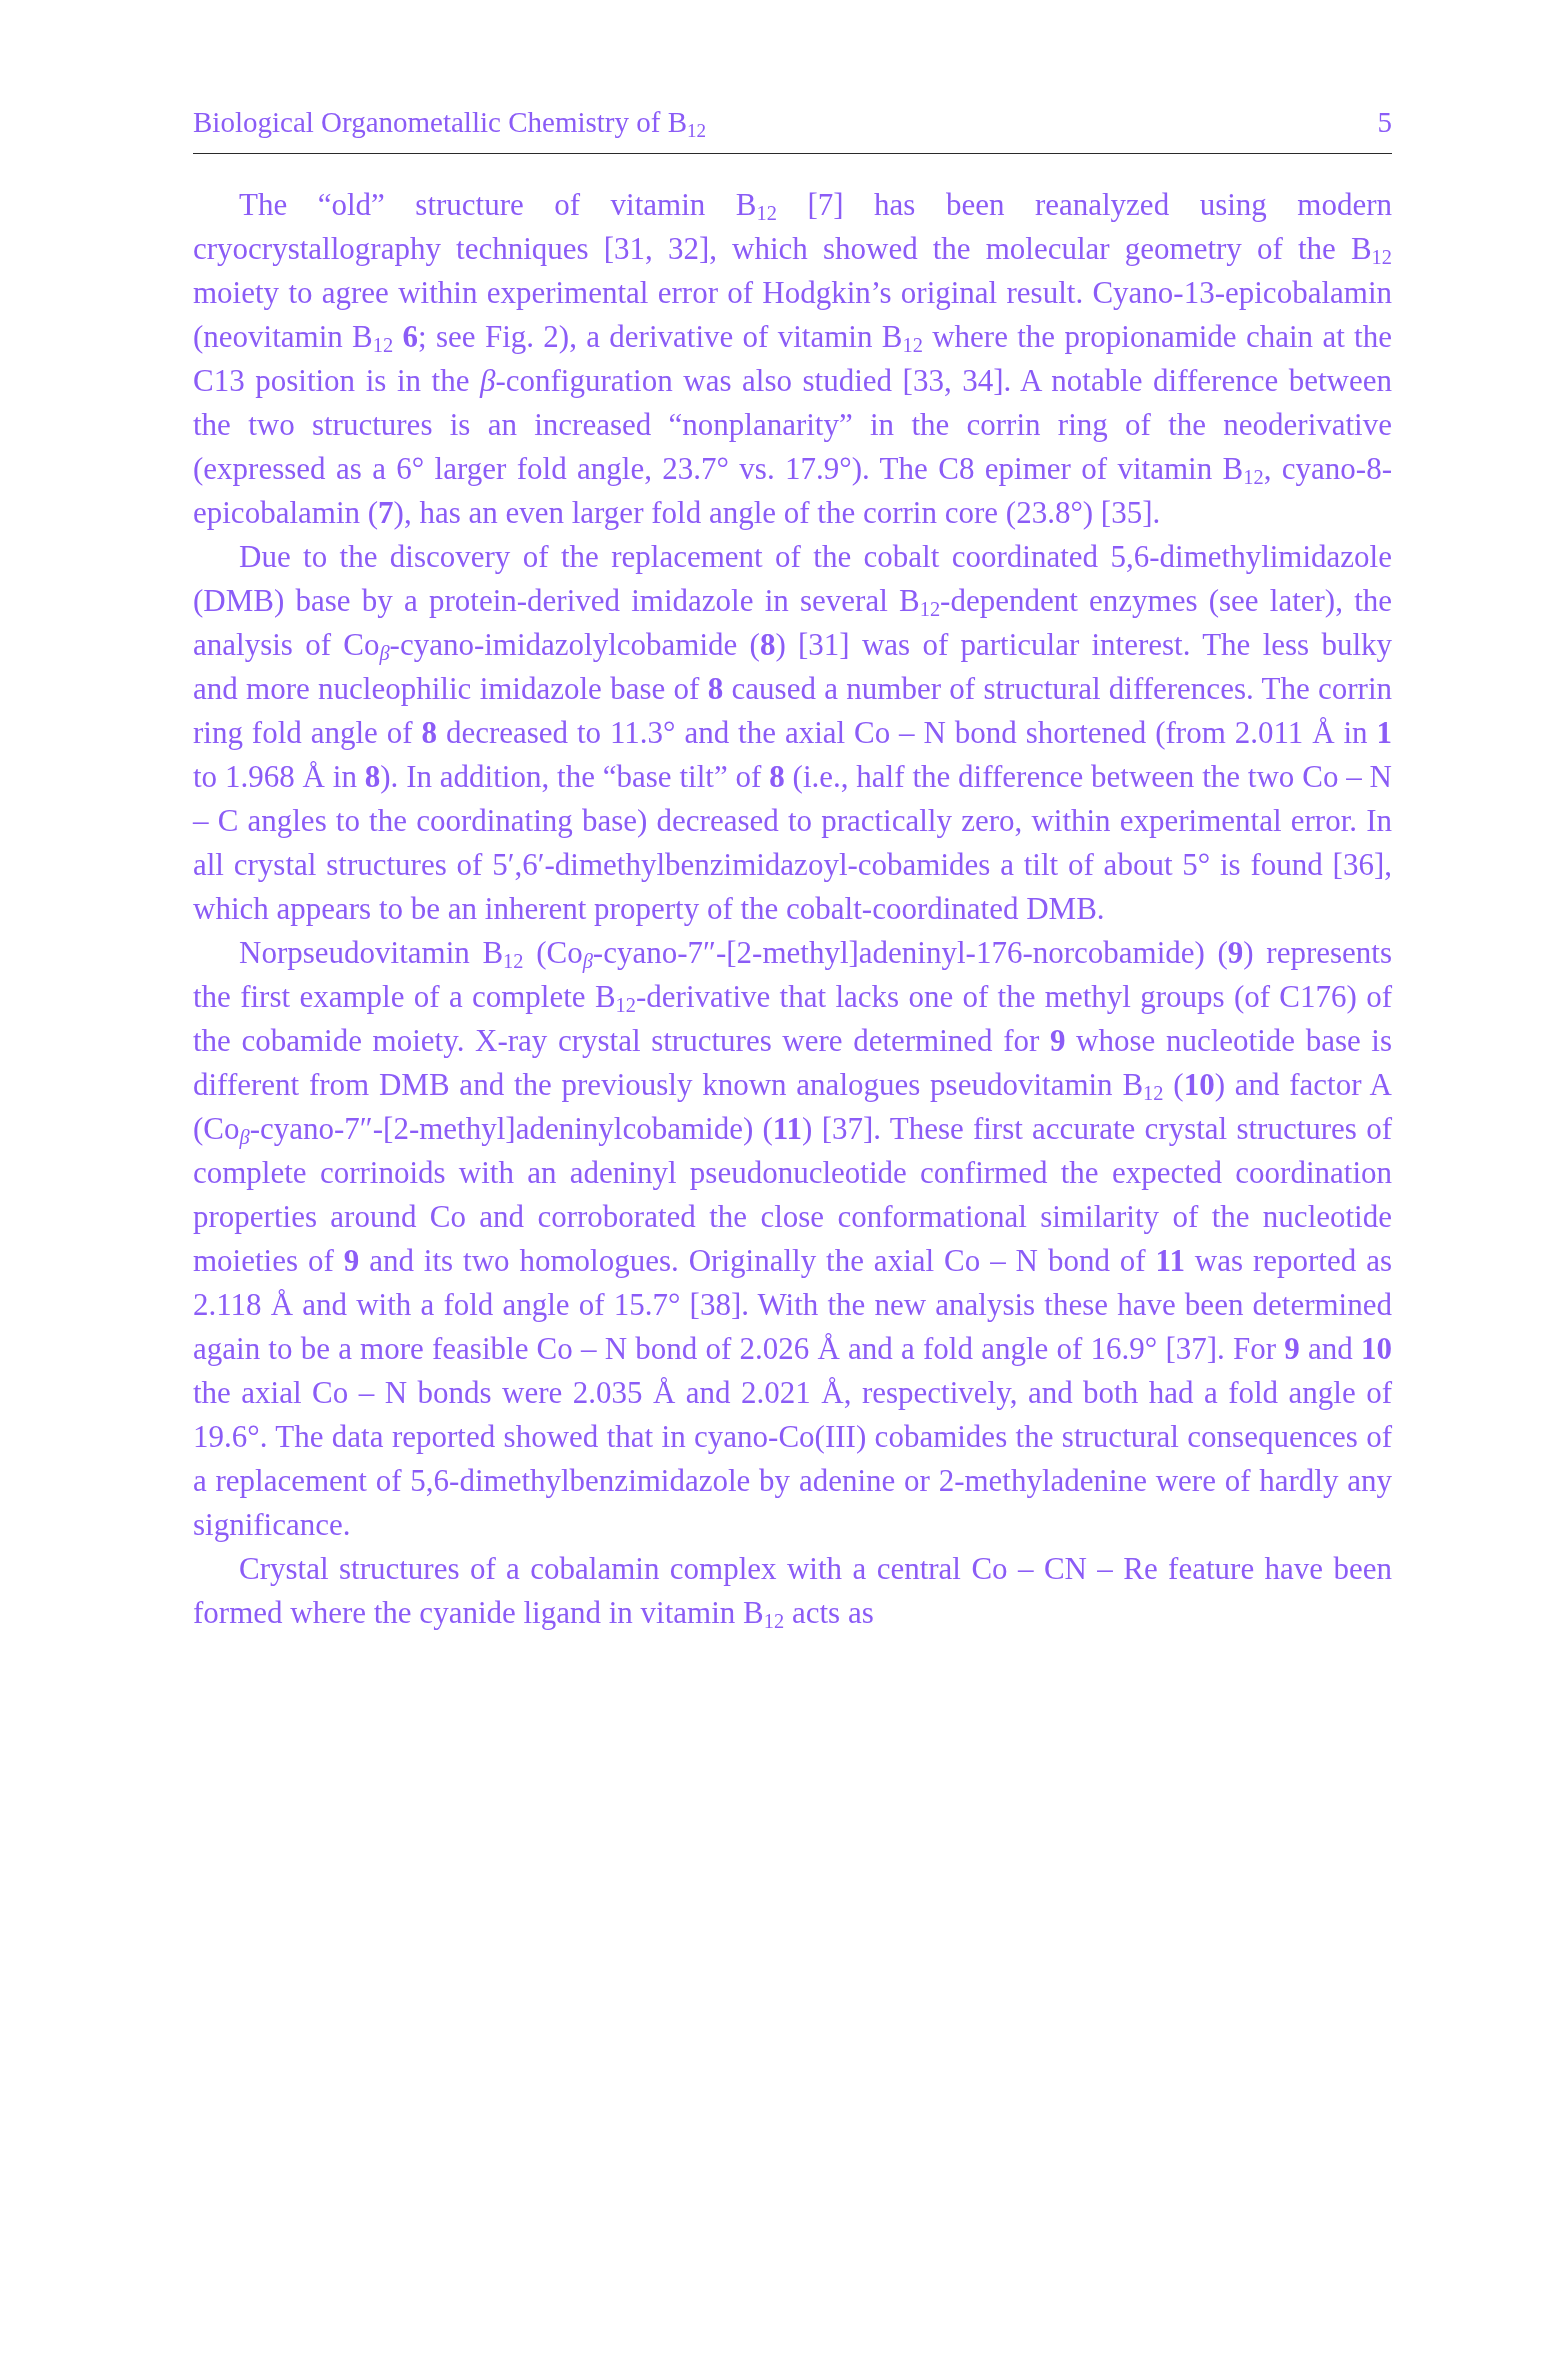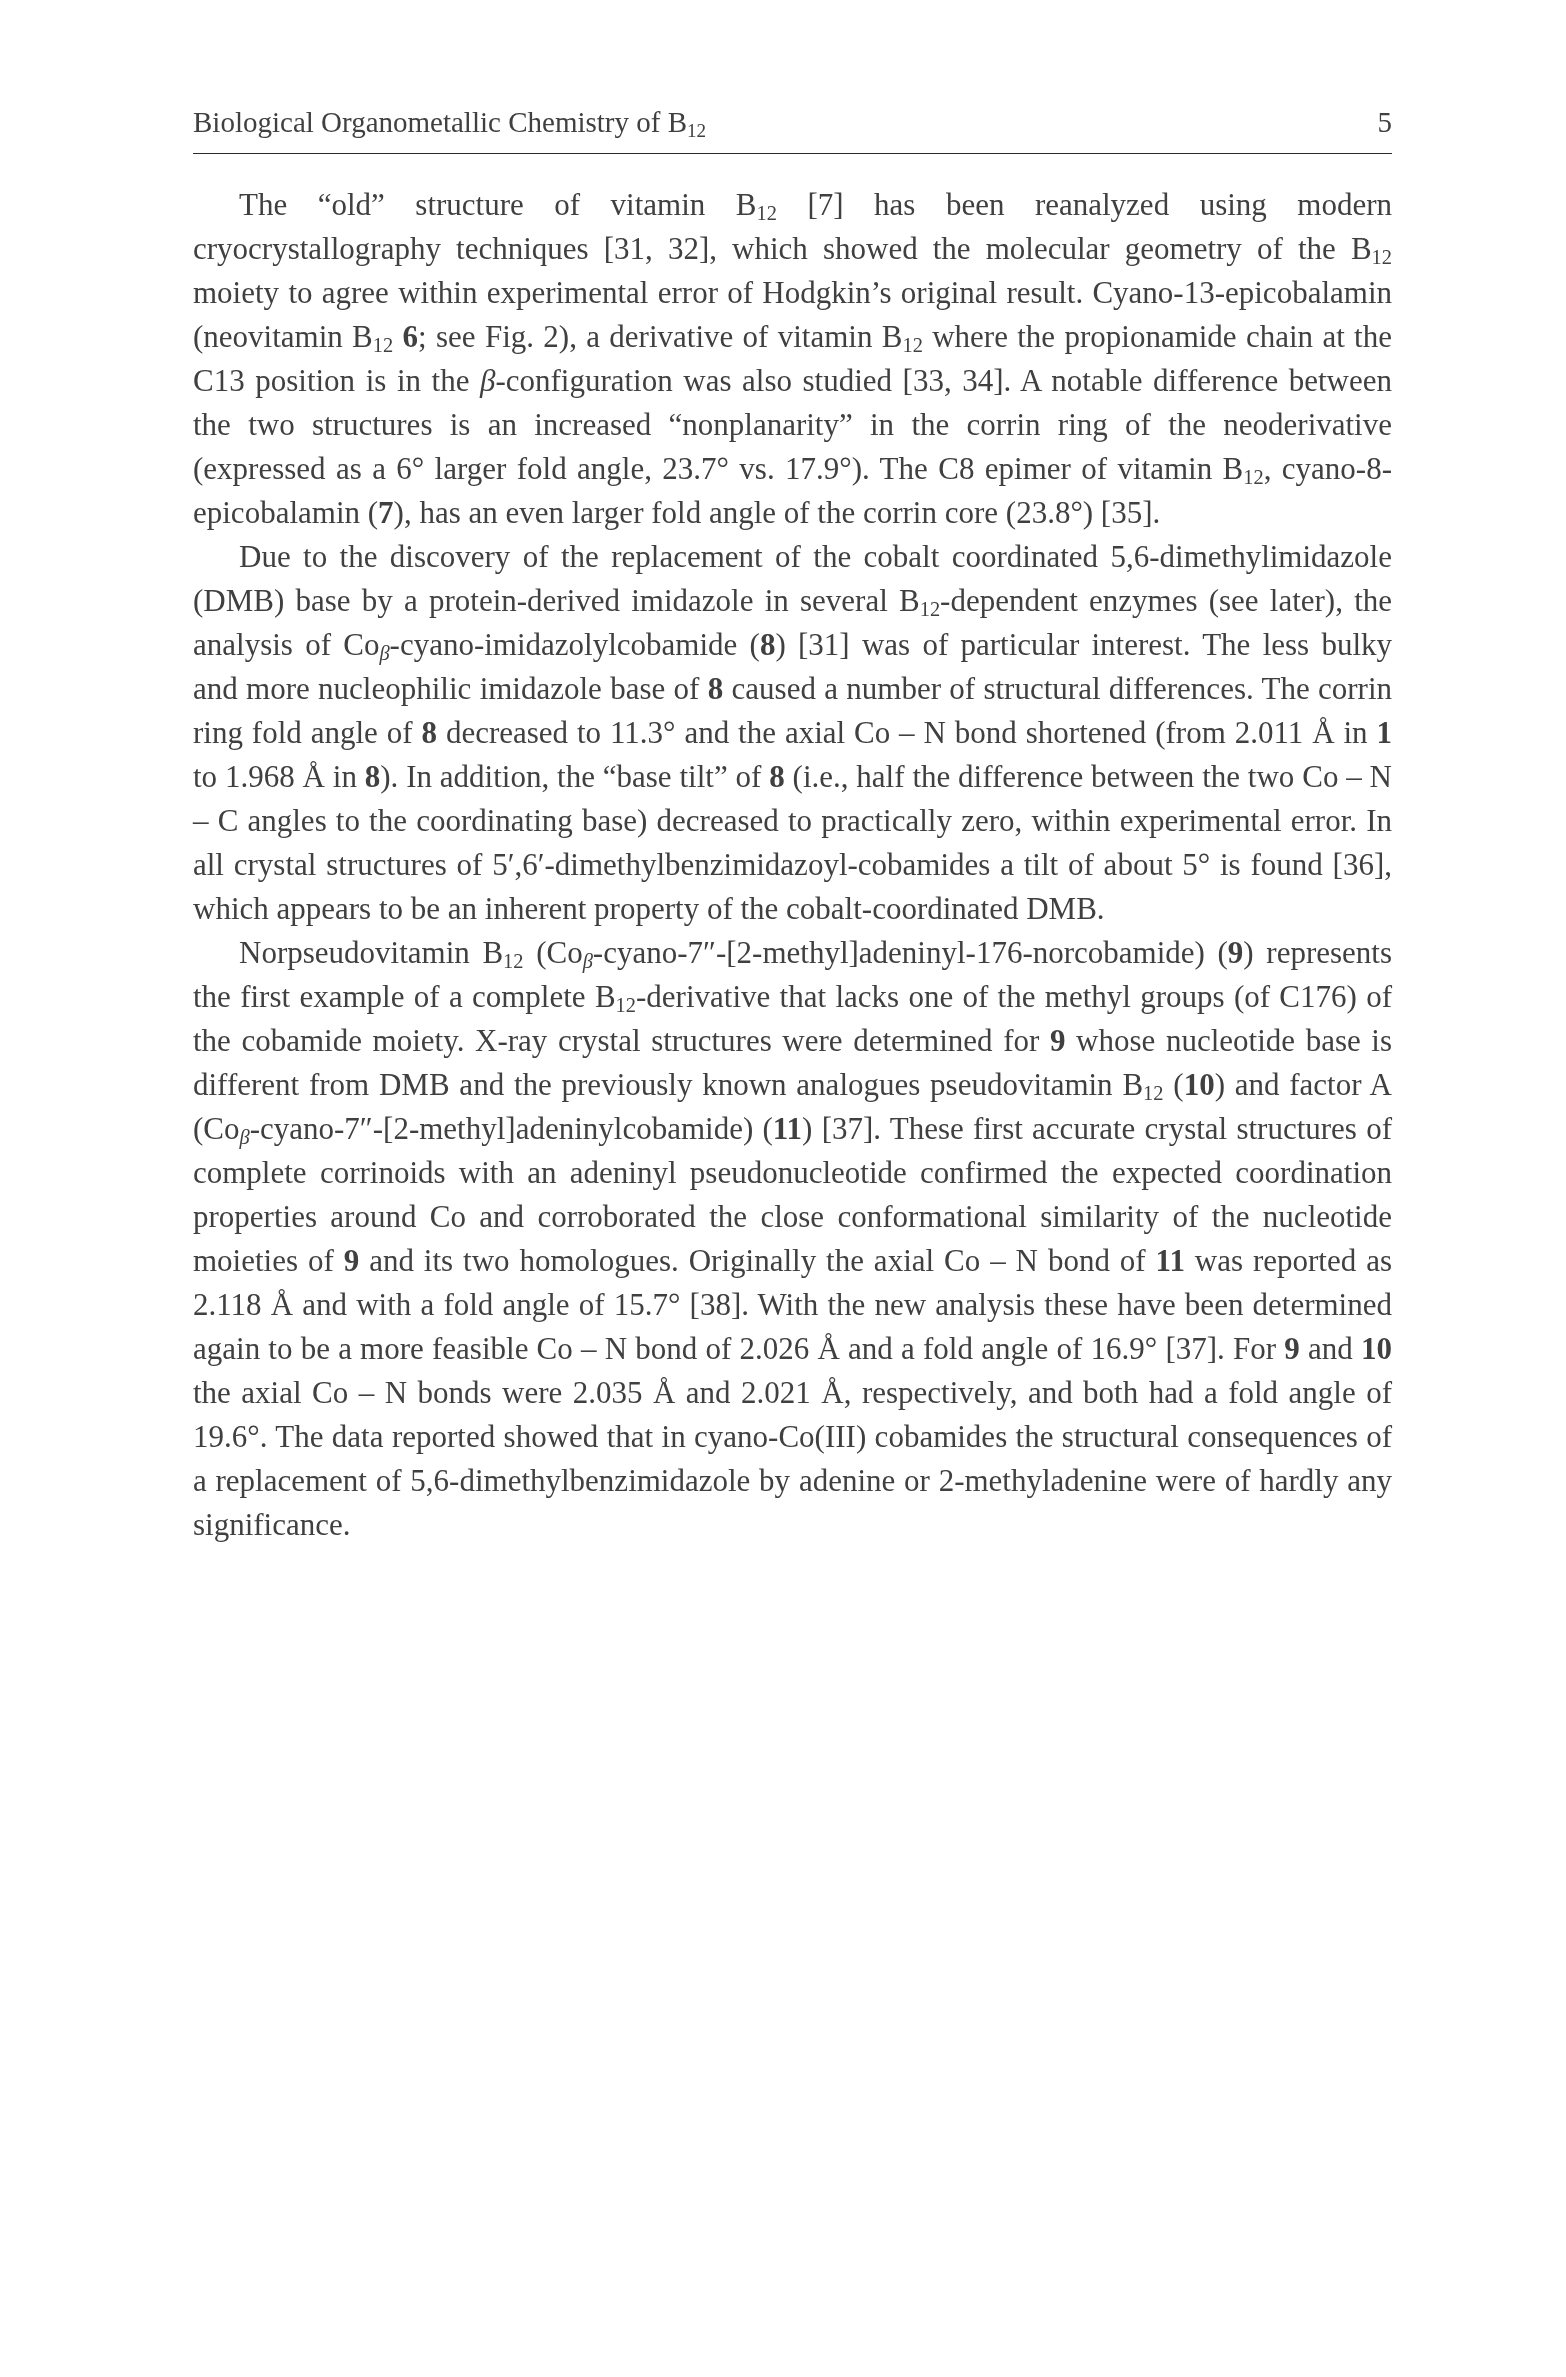--- a/index.html
+++ b/index.html
@@ -5,21 +5,21 @@
   html, body {
     margin: 0;
     padding: 0;
     background: #ffffff;
   }
   .page {
     position: relative;
     width: 1395px;
     height: 2377px;
     background: #ffffff;
-    color: #404040;
+    color: #8b5cf6;
     overflow: hidden;
   }
   .content {
     position: absolute;
     left: 193px;
     top: 105px;
     width: 1199px;
   }
   .page-header {
     display: flex;
@@ -72,17 +72,18 @@
       <span>Biological Organometallic Chemistry of B<sub>12</sub></span>
       <span>5</span>
     </div>
 
     <hr class="header-rule">
 
     <div class="body-text">
         <p class="para indent">The “old” structure of vitamin B<sub>12</sub> [7] has been reanalyzed using modern cryocrystallography techniques [31, 32], which showed the molecular geometry of the B<sub>12</sub> moiety to agree within experimental error of Hodgkin’s original result. Cyano-13-epicobalamin (neovitamin B<sub>12</sub> <b>6</b>; see Fig. 2), a derivative of vitamin B<sub>12</sub> where the propionamide chain at the C13 position is in the <i>β</i>-configuration was also studied [33, 34]. A notable difference between the two structures is an increased “nonplanarity” in the corrin ring of the neoderivative (expressed as a 6° larger fold angle, 23.7° vs. 17.9°). The C8 epimer of vitamin B<sub>12</sub>, cyano-8-epicobalamin (<b>7</b>), has an even larger fold angle of the corrin core (23.8°) [35].</p>
         <p class="para indent">Due to the discovery of the replacement of the cobalt coordinated 5,6-dimethylimidazole (DMB) base by a protein-derived imidazole in several B<sub>12</sub>-dependent enzymes (see later), the analysis of Co<i><sub>β</sub></i>-cyano-imidazolylcobamide (<b>8</b>) [31] was of particular interest. The less bulky and more nucleophilic imidazole base of <b>8</b> caused a number of structural differences. The corrin ring fold angle of <b>8</b> decreased to 11.3° and the axial Co – N bond shortened (from 2.011 Å in <b>1</b> to 1.968 Å in <b>8</b>). In addition, the “base tilt” of <b>8</b> (i.e., half the difference between the two Co – N – C angles to the coordinating base) decreased to practically zero, within experimental error. In all crystal structures of 5′,6′-dimethylbenzimidazoyl-cobamides a tilt of about 5° is found [36], which appears to be an inherent property of the cobalt-coordinated DMB.</p>
         <p class="para indent">Norpseudovitamin B<sub>12</sub> (Co<i><sub>β</sub></i>-cyano-7″-[2-methyl]adeninyl-176-norcobamide) (<b>9</b>) represents the first example of a complete B<sub>12</sub>-derivative that lacks one of the methyl groups (of C176) of the cobamide moiety. X-ray crystal structures were determined for <b>9</b> whose nucleotide base is different from DMB and the previously known analogues pseudovitamin B<sub>12</sub> (<b>10</b>) and factor A (Co<i><sub>β</sub></i>-cyano-7″-[2-methyl]adeninylcobamide) (<b>11</b>) [37]. These first accurate crystal structures of complete corrinoids with an adeninyl pseudonucleotide confirmed the expected coordination properties around Co and corroborated the close conformational similarity of the nucleotide moieties of <b>9</b> and its two homologues. Originally the axial Co – N bond of <b>11</b> was reported as 2.118 Å and with a fold angle of 15.7° [38]. With the new analysis these have been determined again to be a more feasible Co – N bond of 2.026 Å and a fold angle of 16.9° [37]. For <b>9</b> and <b>10</b> the axial Co – N bonds were 2.035 Å and 2.021 Å, respectively, and both had a fold angle of 19.6°. The data reported showed that in cyano-Co(III) cobamides the structural consequences of a replacement of 5,6-dimethylbenzimidazole by adenine or 2-methyladenine were of hardly any significance.</p>
+        <p class="para indent">Crystal structures of a cobalamin complex with a central Co – CN – Re feature have been formed where the cyanide ligand in vitamin B<sub>12</sub> acts as</p>
       </div>
 
   </div>
 </div>
 
 
 </body></html>

